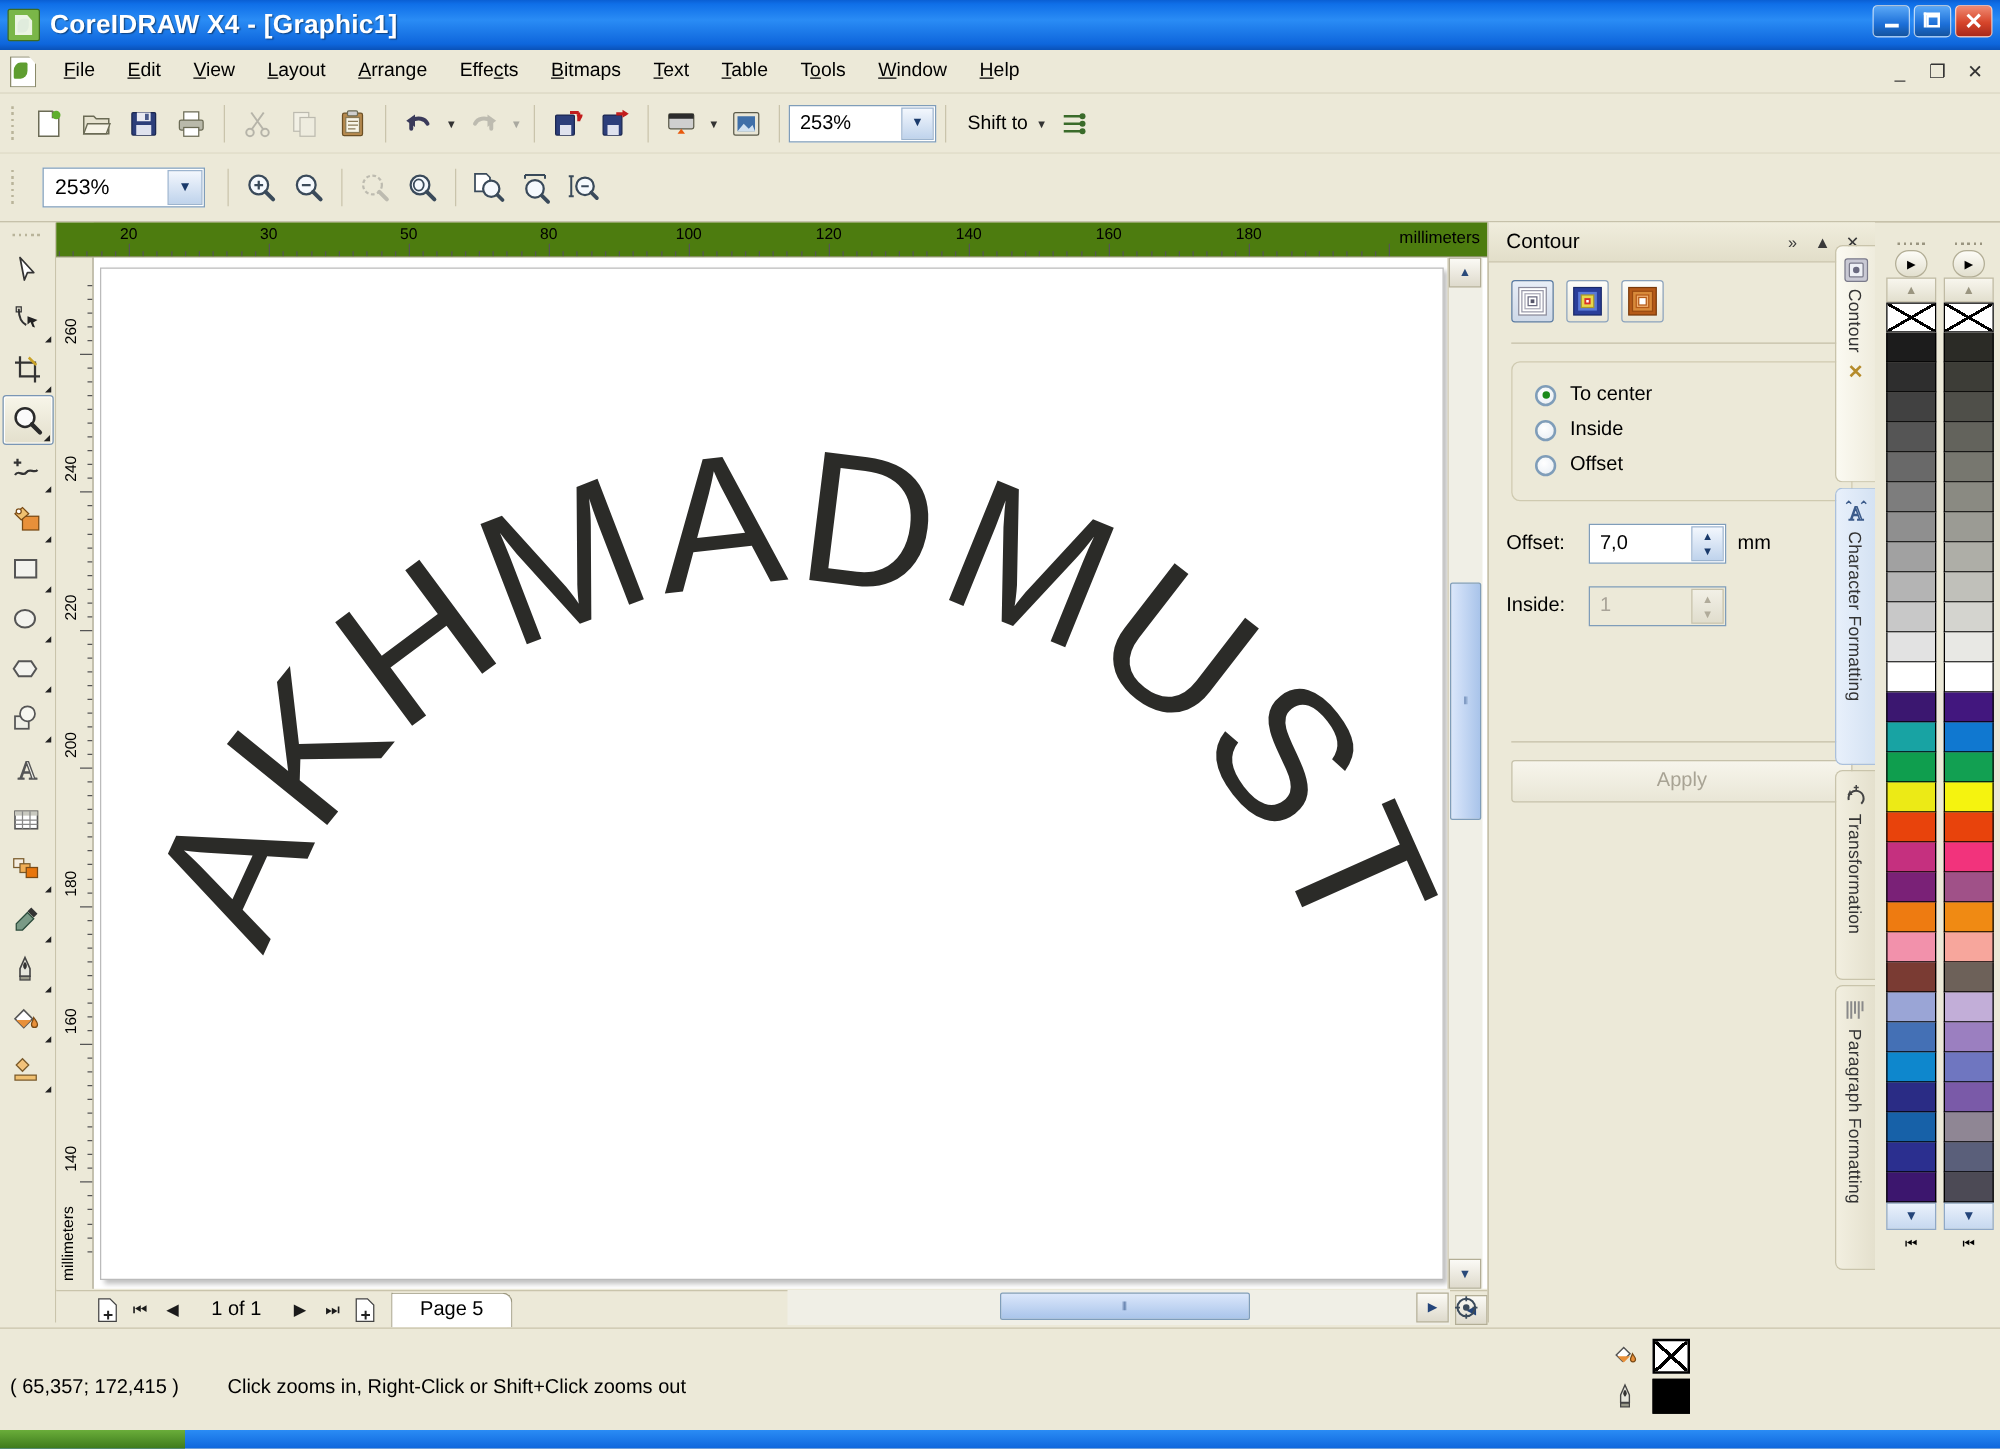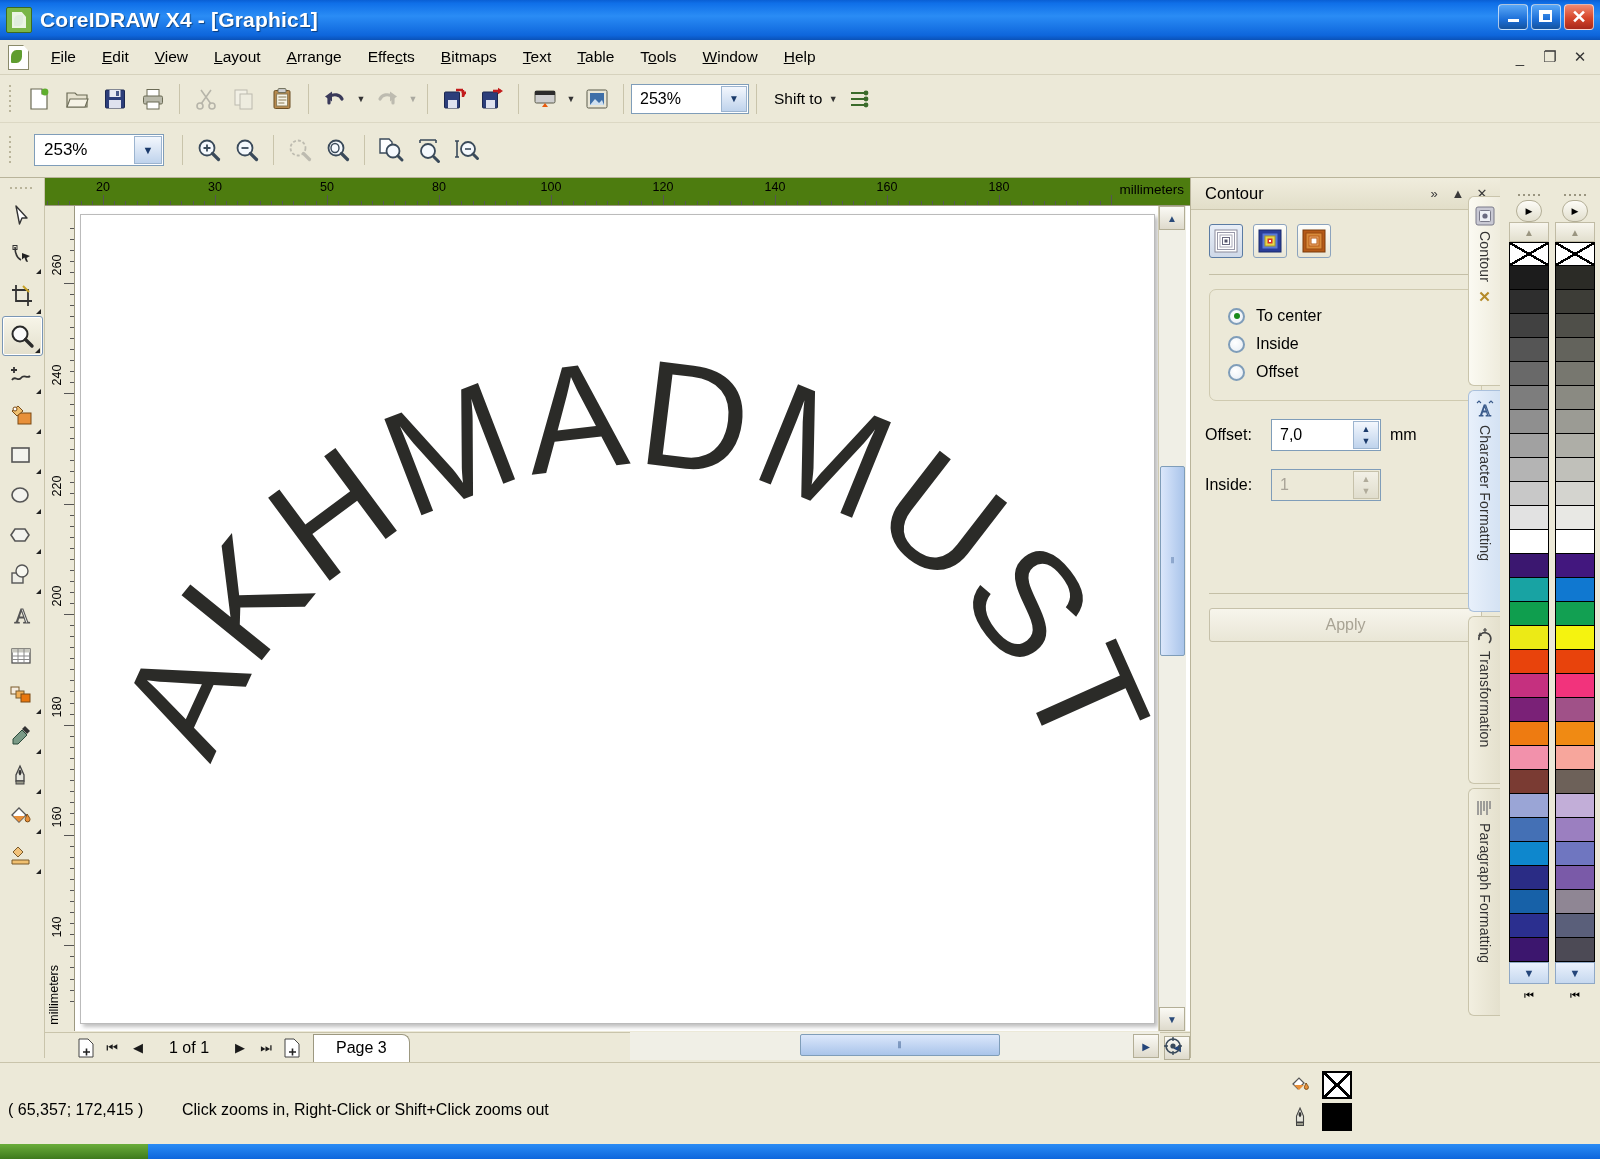--- a/index.html
+++ b/index.html
@@ -800,21 +800,21 @@
     <div class="pg-btn">◀</div>
     <div class="pg-count">1 of 1</div>
     <div class="pg-btn">▶</div>
     <div class="pg-btn">⏭</div>
     <div class="pg-btn">
       <svg width="18" height="20" viewBox="0 0 18 20">
           <path d="M2 1h9l5 5v13H2z" fill="#fff" stroke="#444"></path>
           <path d="M6 14h7M9.5 10.5v7" stroke="#222" stroke-width="1.6"></path>
         </svg>
     </div>
-    <div class="pg-tab">Page 3</div>
+    <div class="pg-tab">Page 5</div>
     <div style="flex:1"></div>
     <div style="width:8px;height:20px;background-image:repeating-linear-gradient(to bottom,#b9b49a 0 2px,transparent 2px 5px);background-size:2px 100%;background-repeat:repeat-y;"></div>
     <div class="sb-btn" style="margin-left:2px;color:#24457a;">◀</div>
   </div>
 
   <div class="hscroll">
     <div class="hs-thumb">⦀</div>
   </div>
   <div class="sb-btn" style="position:absolute;left:1133px;top:1034px;color:#24457a;">▶</div>
   <div style="position:absolute;left:1160px;top:1034px;width:26px;height:24px;display:flex;align-items:center;justify-content:center;">

